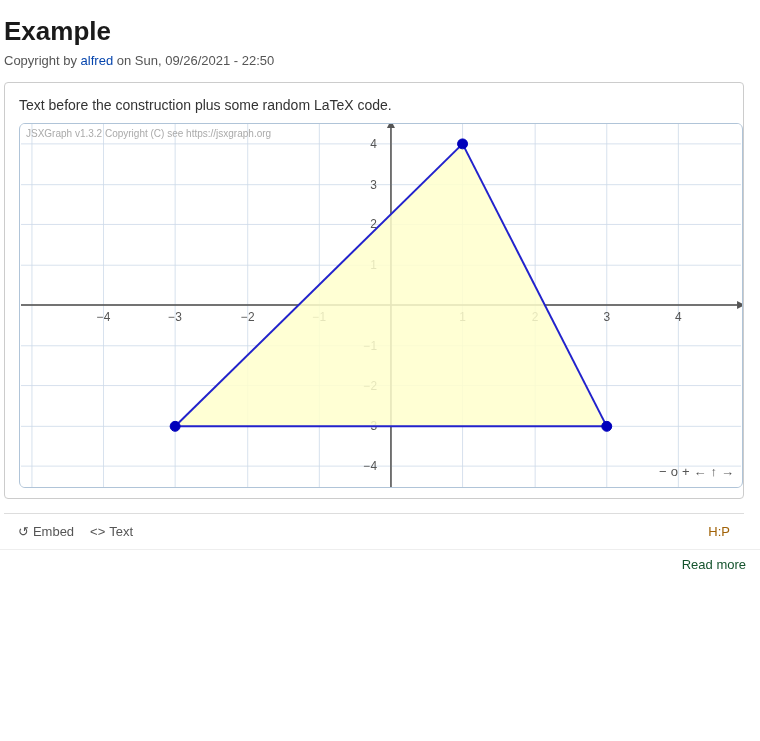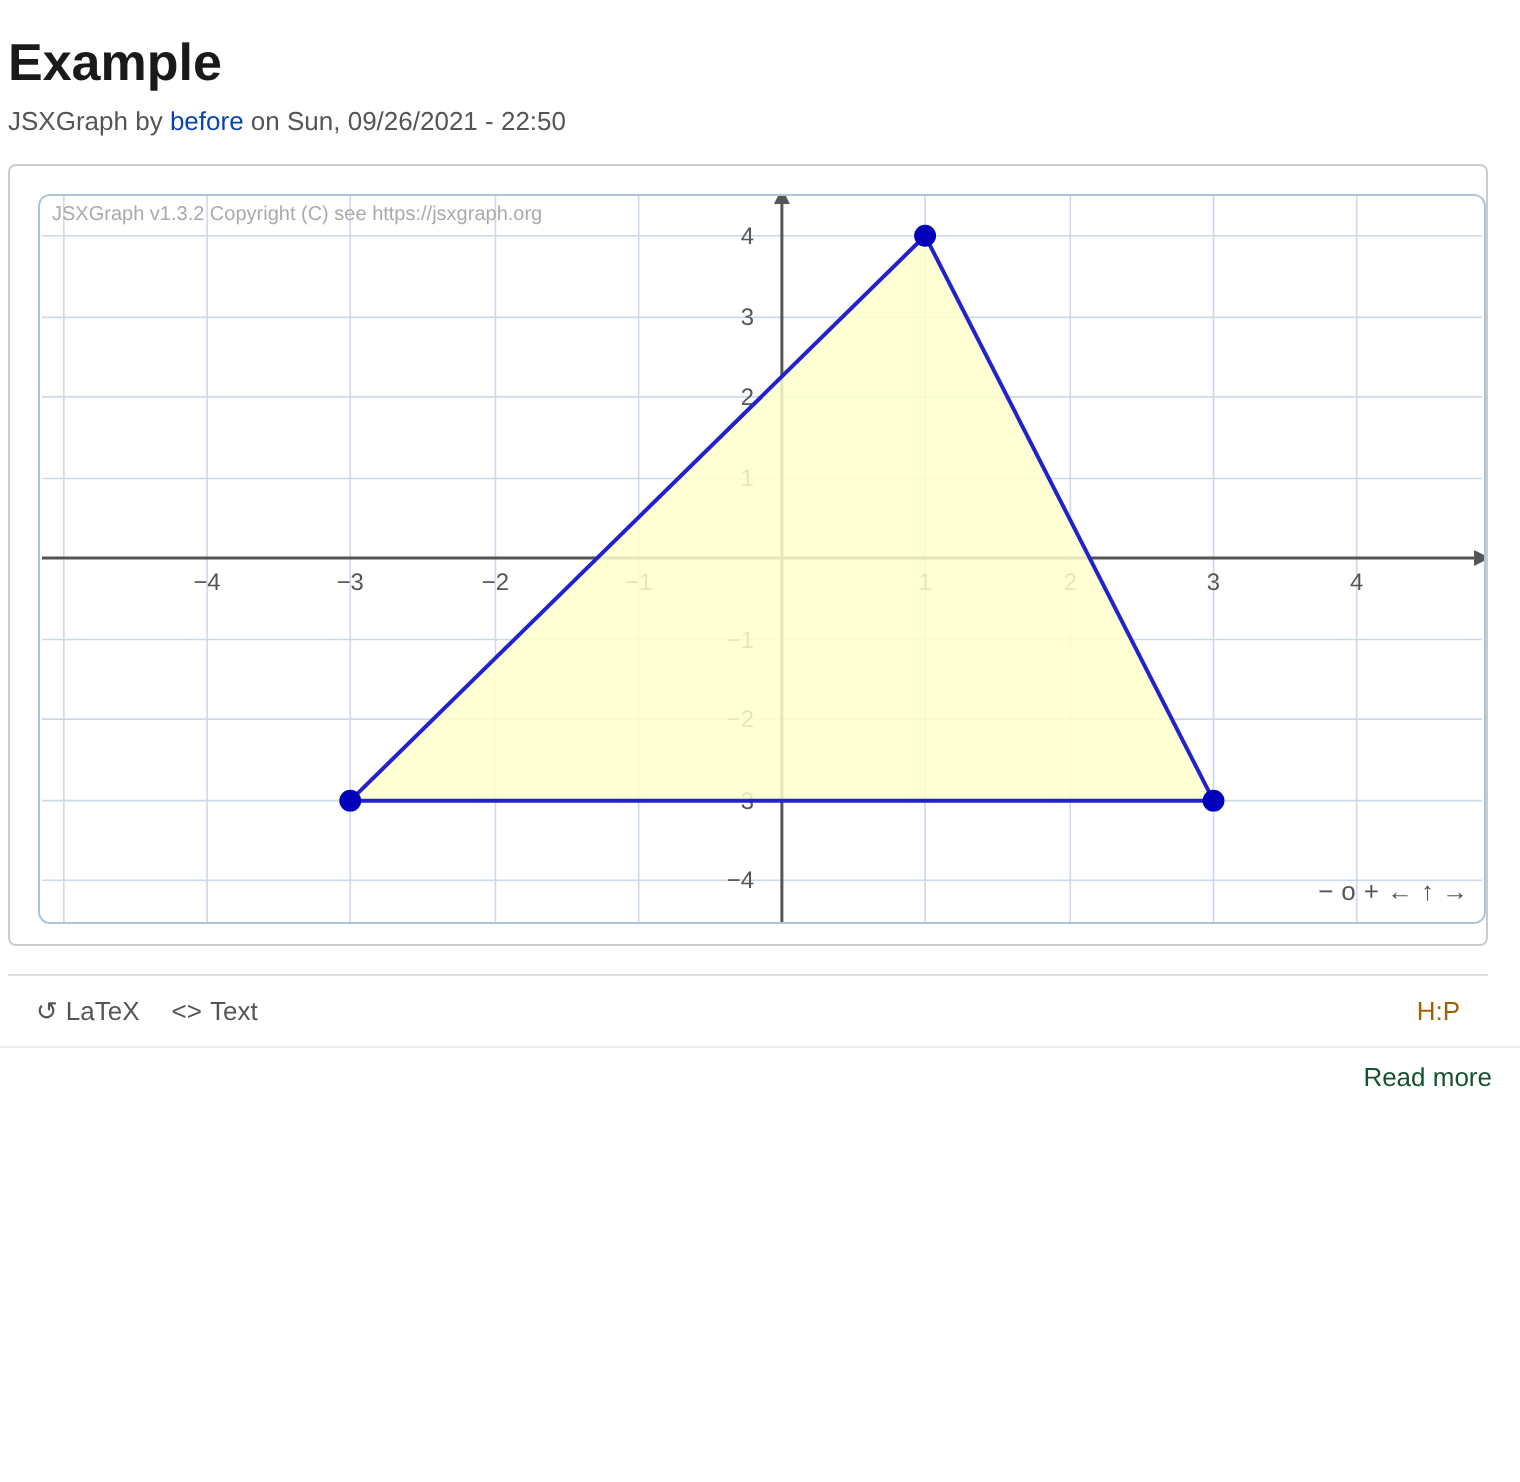--- a/index.html
+++ b/index.html
@@ -149,24 +149,25 @@
       font-size: 13px;
       text-decoration: none;
     }
   </style>
 </head>
 <body>
 
 <div class="page-container">
   <h1 class="page-title">Example</h1>
   <div class="submitted-line">
-    <span>JSXGraph by </span><a href="#">before</a><span> on Sun, 09/26/2021 - 22:50</span>
+    <span>Copyright by </span><a href="#">alfred</a><span> on Sun, 09/26/2021 - 22:50</span>
   </div>
 
   <div class="content-box">
+    <div class="text-before">Text before the construction plus some random LaTeX code.</div>
 
 
     <div class="jsxgraph-container">
       <div class="jsxgraph-copyright">JSXGraph v1.3.2 Copyright (C) see https://jsxgraph.org</div>
 
       <svg class="jsxgraph-svg" viewBox="0 0 724 365" xmlns="http://www.w3.org/2000/svg">
 
         <rect width="724" height="365" fill="white"></rect>
 
         <line x1="155" y1="0" x2="155" y2="365" stroke="#ccd9e8" stroke-width="0.8"></line>
@@ -242,21 +243,21 @@
         <span>→</span>
       </div>
     </div>
 
   </div>
 
   <div class="footer-bar">
     <div class="footer-left">
       <span>
         <span>↺</span>
-        <span>LaTeX</span>
+        <span>Embed</span>
       </span>
       <span>
         <span>&lt;&gt;</span>
         <span>Text</span>
       </span>
     </div>
     <div class="footer-right">H:P</div>
   </div>
 </div>
 

